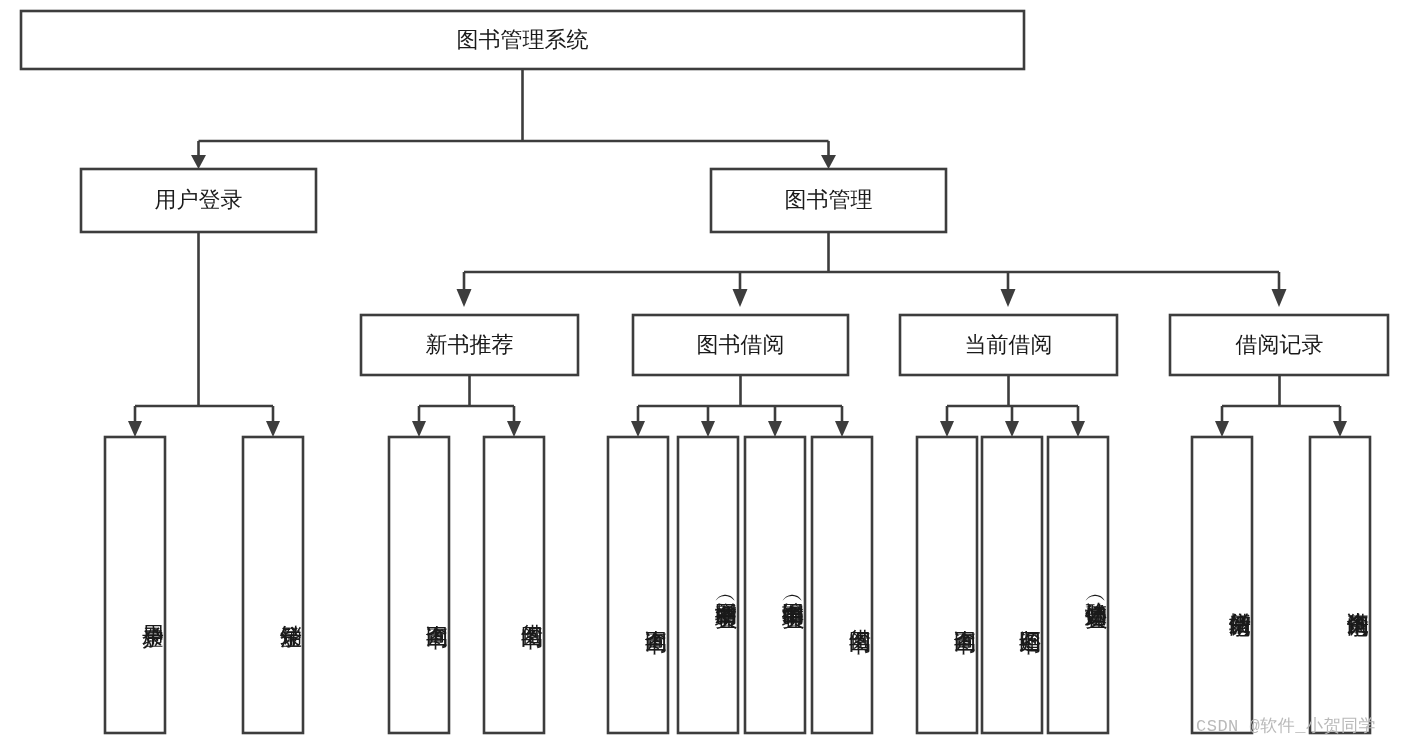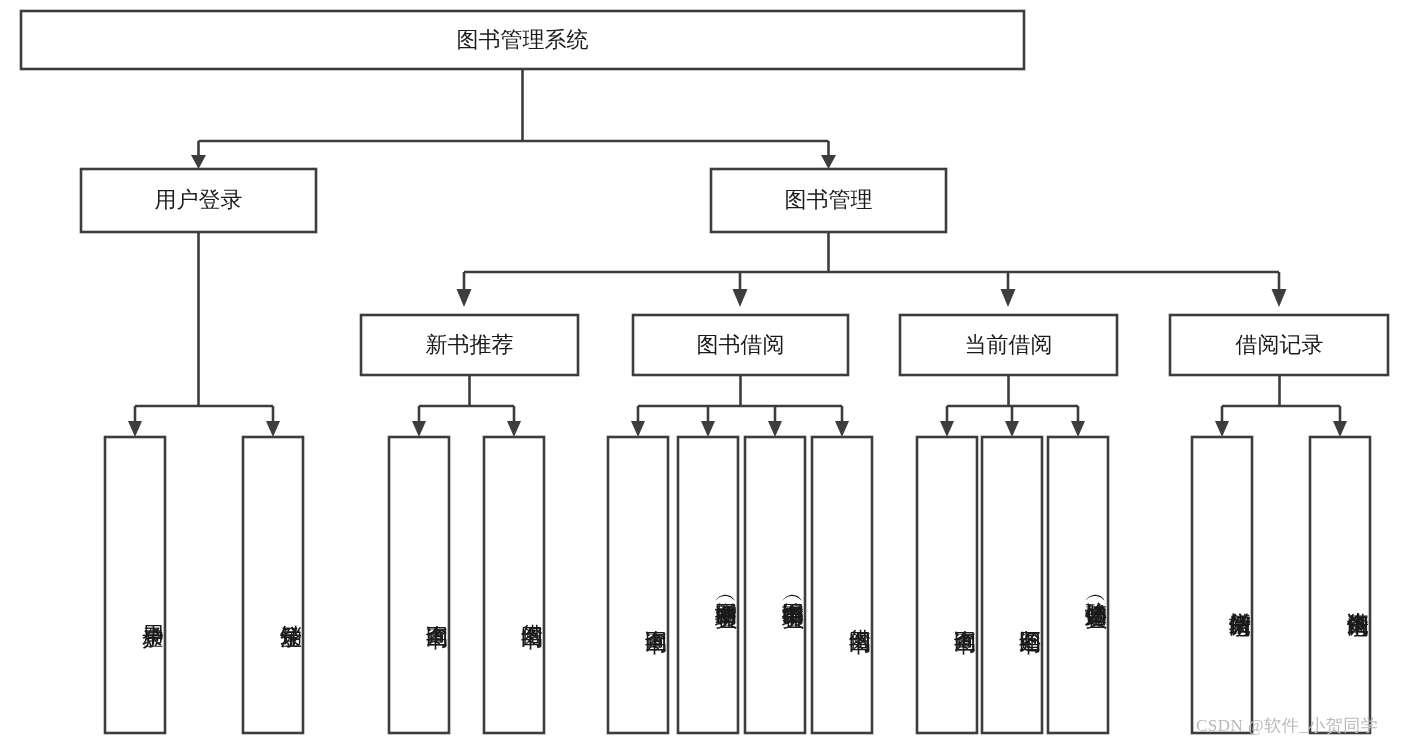--- a/index.html
+++ b/index.html
@@ -61,21 +61,21 @@
     letter-spacing: 1px;
     white-space: nowrap;
     text-align: center;
     display: flex;
     align-items: flex-start;
     justify-content: center;
     pointer-events: none;
   }
   .watermark {
     position: absolute;
-    font-family: Liberation Serif, serif;
+    font-family: Liberation Mono, monospace;
     font-size: 17px;
     color: #b9b9b9;
     white-space: nowrap;
     letter-spacing: 0.5px;
   }
 </style>
 </head>
 <body>
 
 <div id="diagram-root">

